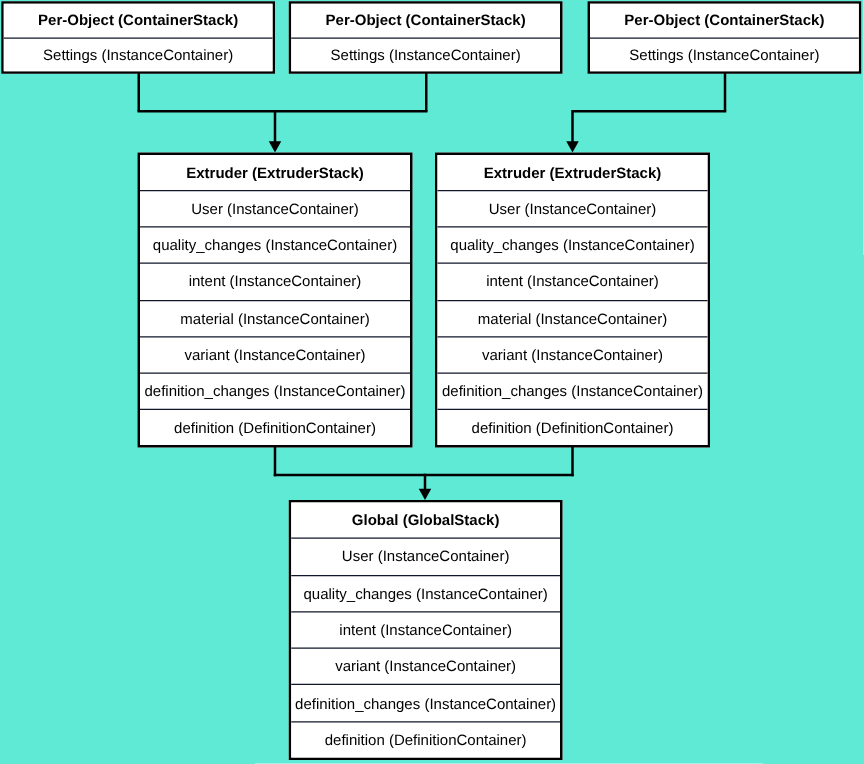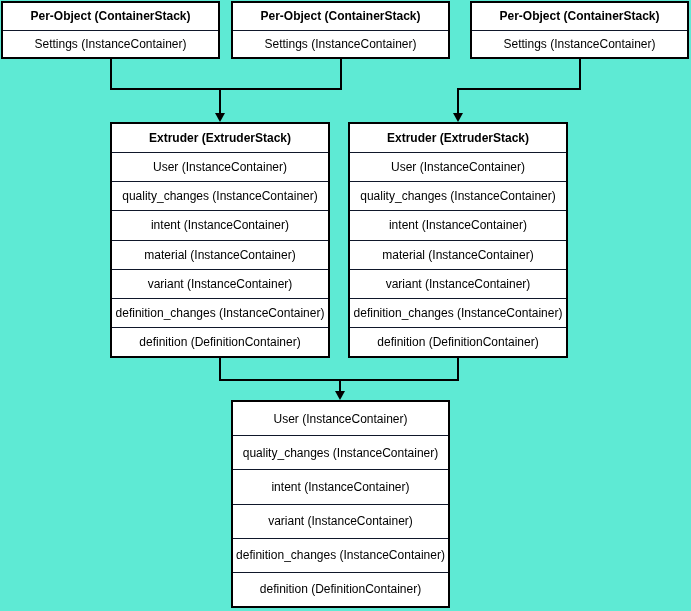--- a/index.html
+++ b/index.html
@@ -90,20 +90,21 @@
     <div class="cell">User (InstanceContainer)</div>
     <div class="cell">quality_changes (InstanceContainer)</div>
     <div class="cell">intent (InstanceContainer)</div>
     <div class="cell">material (InstanceContainer)</div>
     <div class="cell">variant (InstanceContainer)</div>
     <div class="cell">definition_changes (InstanceContainer)</div>
     <div class="cell">definition (DefinitionContainer)</div>
   </div>
 
   <div class="stack" style="left:231px; top:400px; width:219px; height:208px;">
+    <div class="cell hdr">Global (GlobalStack)</div>
     <div class="cell">User (InstanceContainer)</div>
     <div class="cell">quality_changes (InstanceContainer)</div>
     <div class="cell">intent (InstanceContainer)</div>
     <div class="cell">variant (InstanceContainer)</div>
     <div class="cell">definition_changes (InstanceContainer)</div>
     <div class="cell">definition (DefinitionContainer)</div>
   </div>
 
   <div class="line" style="left:110px; top:58px; width:2px; height:31px;"></div>
   <div class="line" style="left:340px; top:58px; width:2px; height:31px;"></div>

